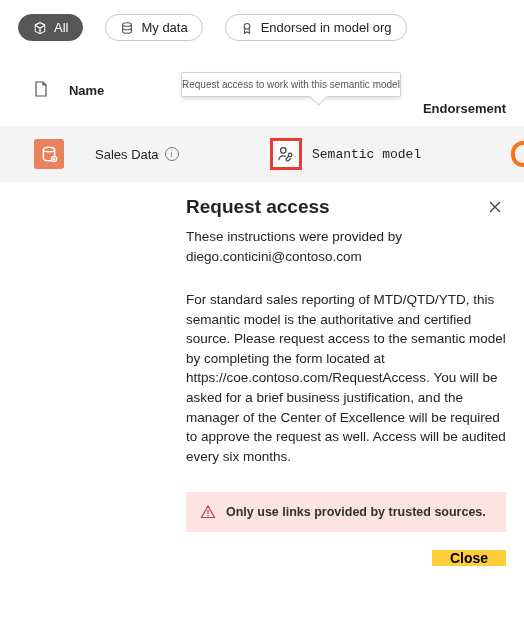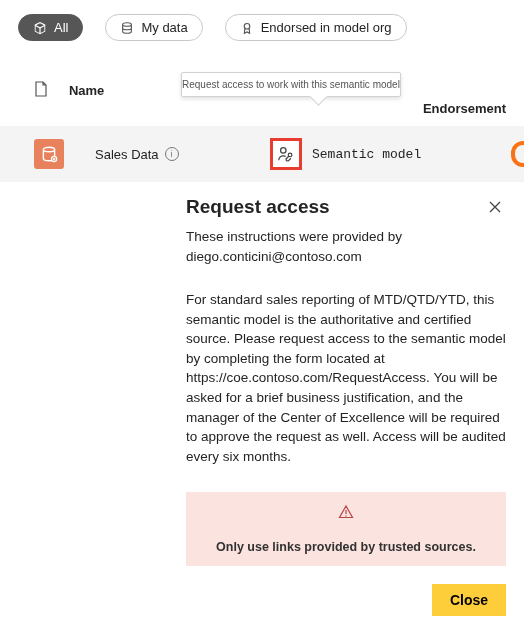--- a/index.html
+++ b/index.html
@@ -123,32 +123,31 @@
   }
   .panel-title { font-size: 19px; font-weight: 600; }
   .close-x { cursor: pointer; padding: 4px; }
   .panel-subtitle { font-size: 13.5px; line-height: 1.45; margin-bottom: 24px; }
   .panel-body { font-size: 13.5px; line-height: 1.45; margin-bottom: 26px; }
   .warning {
     background: #fbe3df;
     padding: 12px 14px;
     display: flex;
     align-items: center;
-    gap: 20px;
+    gap: 10px;
     font-size: 12.5px;
     font-weight: 600;
     color: #323232;
     margin-bottom: 18px;
-    flex-direction: column;
   }
   .panel-footer { display: flex; justify-content: flex-end; }
   .btn-close {
     background: #fdce3a;
     border: none;
-    padding: 8px 18px;
+    padding: 0 18px;
     font-size: 14px;
     font-weight: 600;
     cursor: pointer;
   }
   .info-circle {
     display:inline-flex; width:14px; height:14px; border:1px solid #777; border-radius:50%;
     align-items:center; justify-content:center; font-size:9px; color:#777;
   }
 </style>
 </head>

